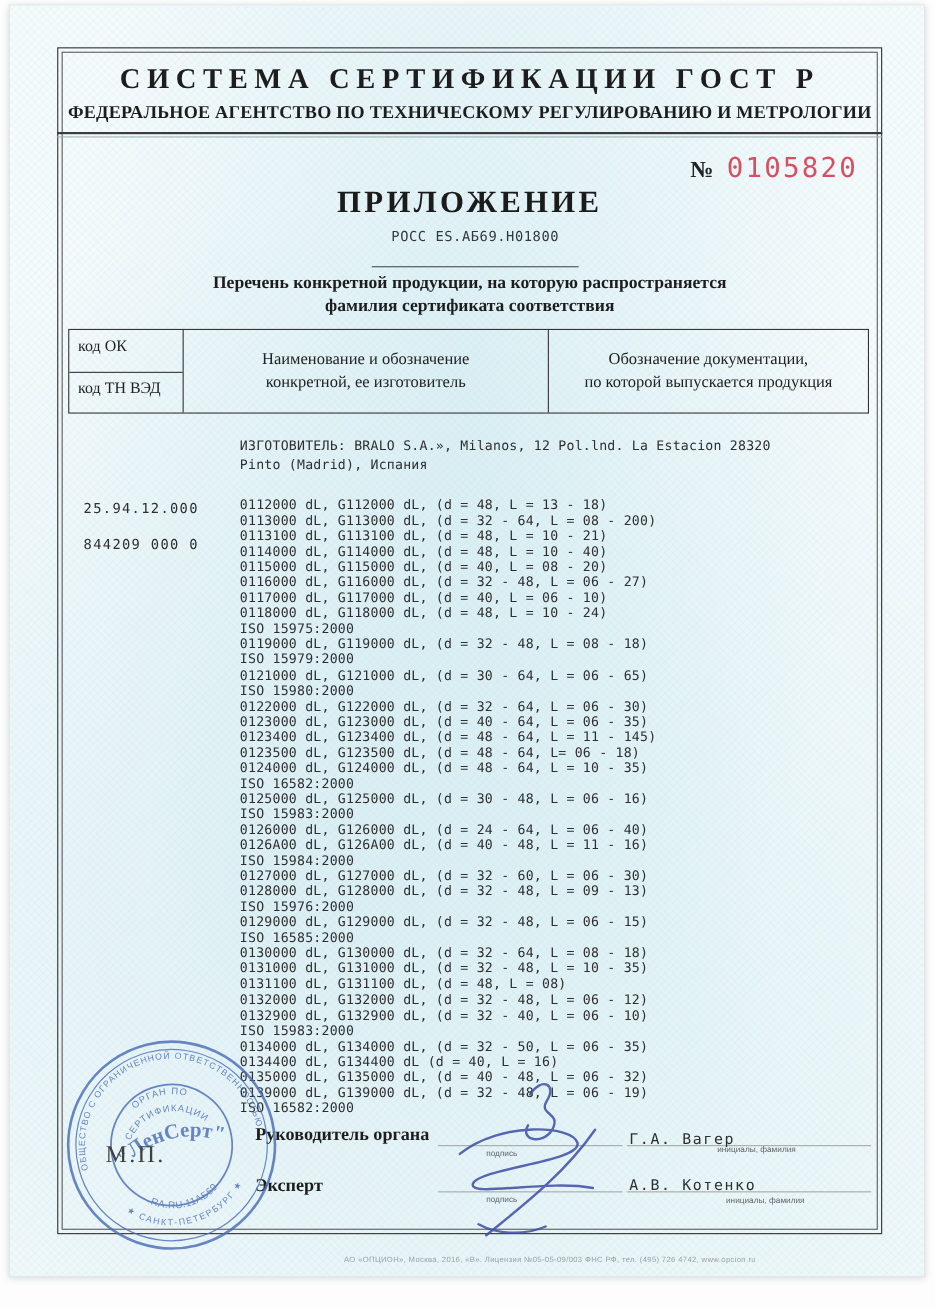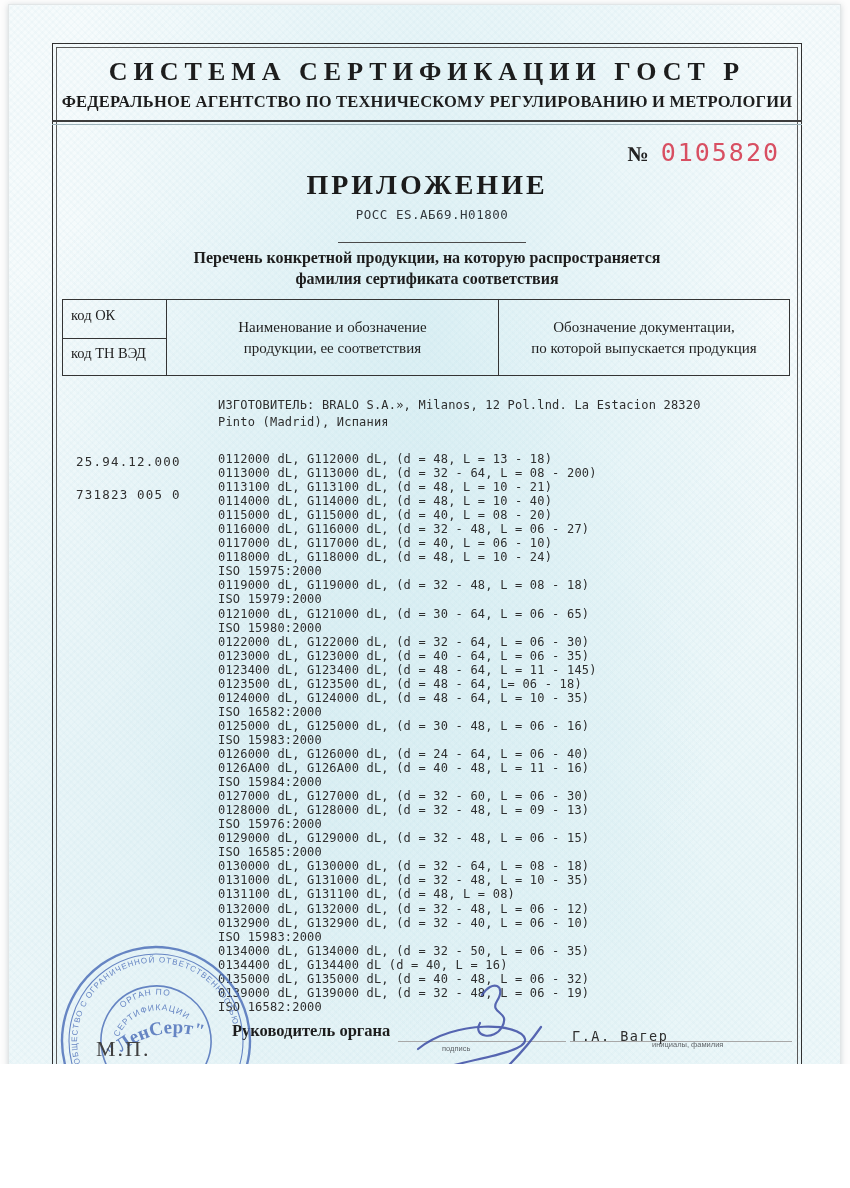--- a/index.html
+++ b/index.html
@@ -1,17 +1,17 @@
 <!DOCTYPE html>
 <html><head>
 <meta charset="utf-8">
 <style>
   * { margin:0; padding:0; box-sizing:border-box; }
   body { width:850px; height:1188px; background:#ffffff; font-family:"Liberation Serif", serif; }
-  .canvas { position:relative; width:850px; height:1064px; overflow:hidden; background:#fdfdfd; }
+  .canvas { position:relative; width:850px; height:1188px; overflow:hidden; background:#fdfdfd; }
 
   .paper {
     position:absolute; left:8px; top:4px; width:833px; height:1157px;
     background:
       radial-gradient(ellipse at 50% 28%, rgba(183,224,233,0.40), rgba(255,255,255,0) 62%),
       radial-gradient(ellipse at 28% 70%, rgba(176,219,229,0.32), rgba(255,255,255,0) 55%),
       radial-gradient(ellipse at 75% 80%, rgba(190,228,234,0.28), rgba(255,255,255,0) 50%),
       repeating-linear-gradient(45deg, rgba(150,195,210,0.05) 0 2px, rgba(255,255,255,0) 2px 5px),
       repeating-linear-gradient(-45deg, rgba(150,195,210,0.05) 0 2px, rgba(255,255,255,0) 2px 5px),
       #f6fbfc;
@@ -118,33 +118,33 @@
   <div class="sub2">фамилия сертификата соответствия</div>
 
   <div class="tbl">
     <div class="v1"></div>
     <div class="v2"></div>
     <div class="hsplit"></div>
     <div class="c-ok">код ОК</div>
     <div class="c-tn">код ТН ВЭД</div>
     <div class="col col2">
       <span>Наименование и обозначение</span>
-      <span>продукции, ее соответствия</span>
+      <span>конкретной, ее изготовитель</span>
     </div>
     <div class="col col3">
       <span>Обозначение документации,</span>
       <span>по которой выпускается продукция</span>
     </div>
   </div>
 
   <div class="mono mfr1">ИЗГОТОВИТЕЛЬ: BRALO S.A.», Milanos, 12 Pol.lnd. La Estacion 28320</div>
   <div class="mono mfr2">Pinto (Madrid), Испания</div>
 
   <div class="mono code-ok">25.94.12.000</div>
-  <div class="mono code-tn">731823 005 0</div>
+  <div class="mono code-tn">844209 000 0</div>
 
   <div class="mono products">0112000 dL, G112000 dL, (d = 48, L = 13 - 18)
 0113000 dL, G113000 dL, (d = 32 - 64, L = 08 - 200)
 0113100 dL, G113100 dL, (d = 48, L = 10 - 21)
 0114000 dL, G114000 dL, (d = 48, L = 10 - 40)
 0115000 dL, G115000 dL, (d = 40, L = 08 - 20)
 0116000 dL, G116000 dL, (d = 32 - 48, L = 06 - 27)
 0117000 dL, G117000 dL, (d = 40, L = 06 - 10)
 0118000 dL, G118000 dL, (d = 48, L = 10 - 24)
 ISO 15975:2000

